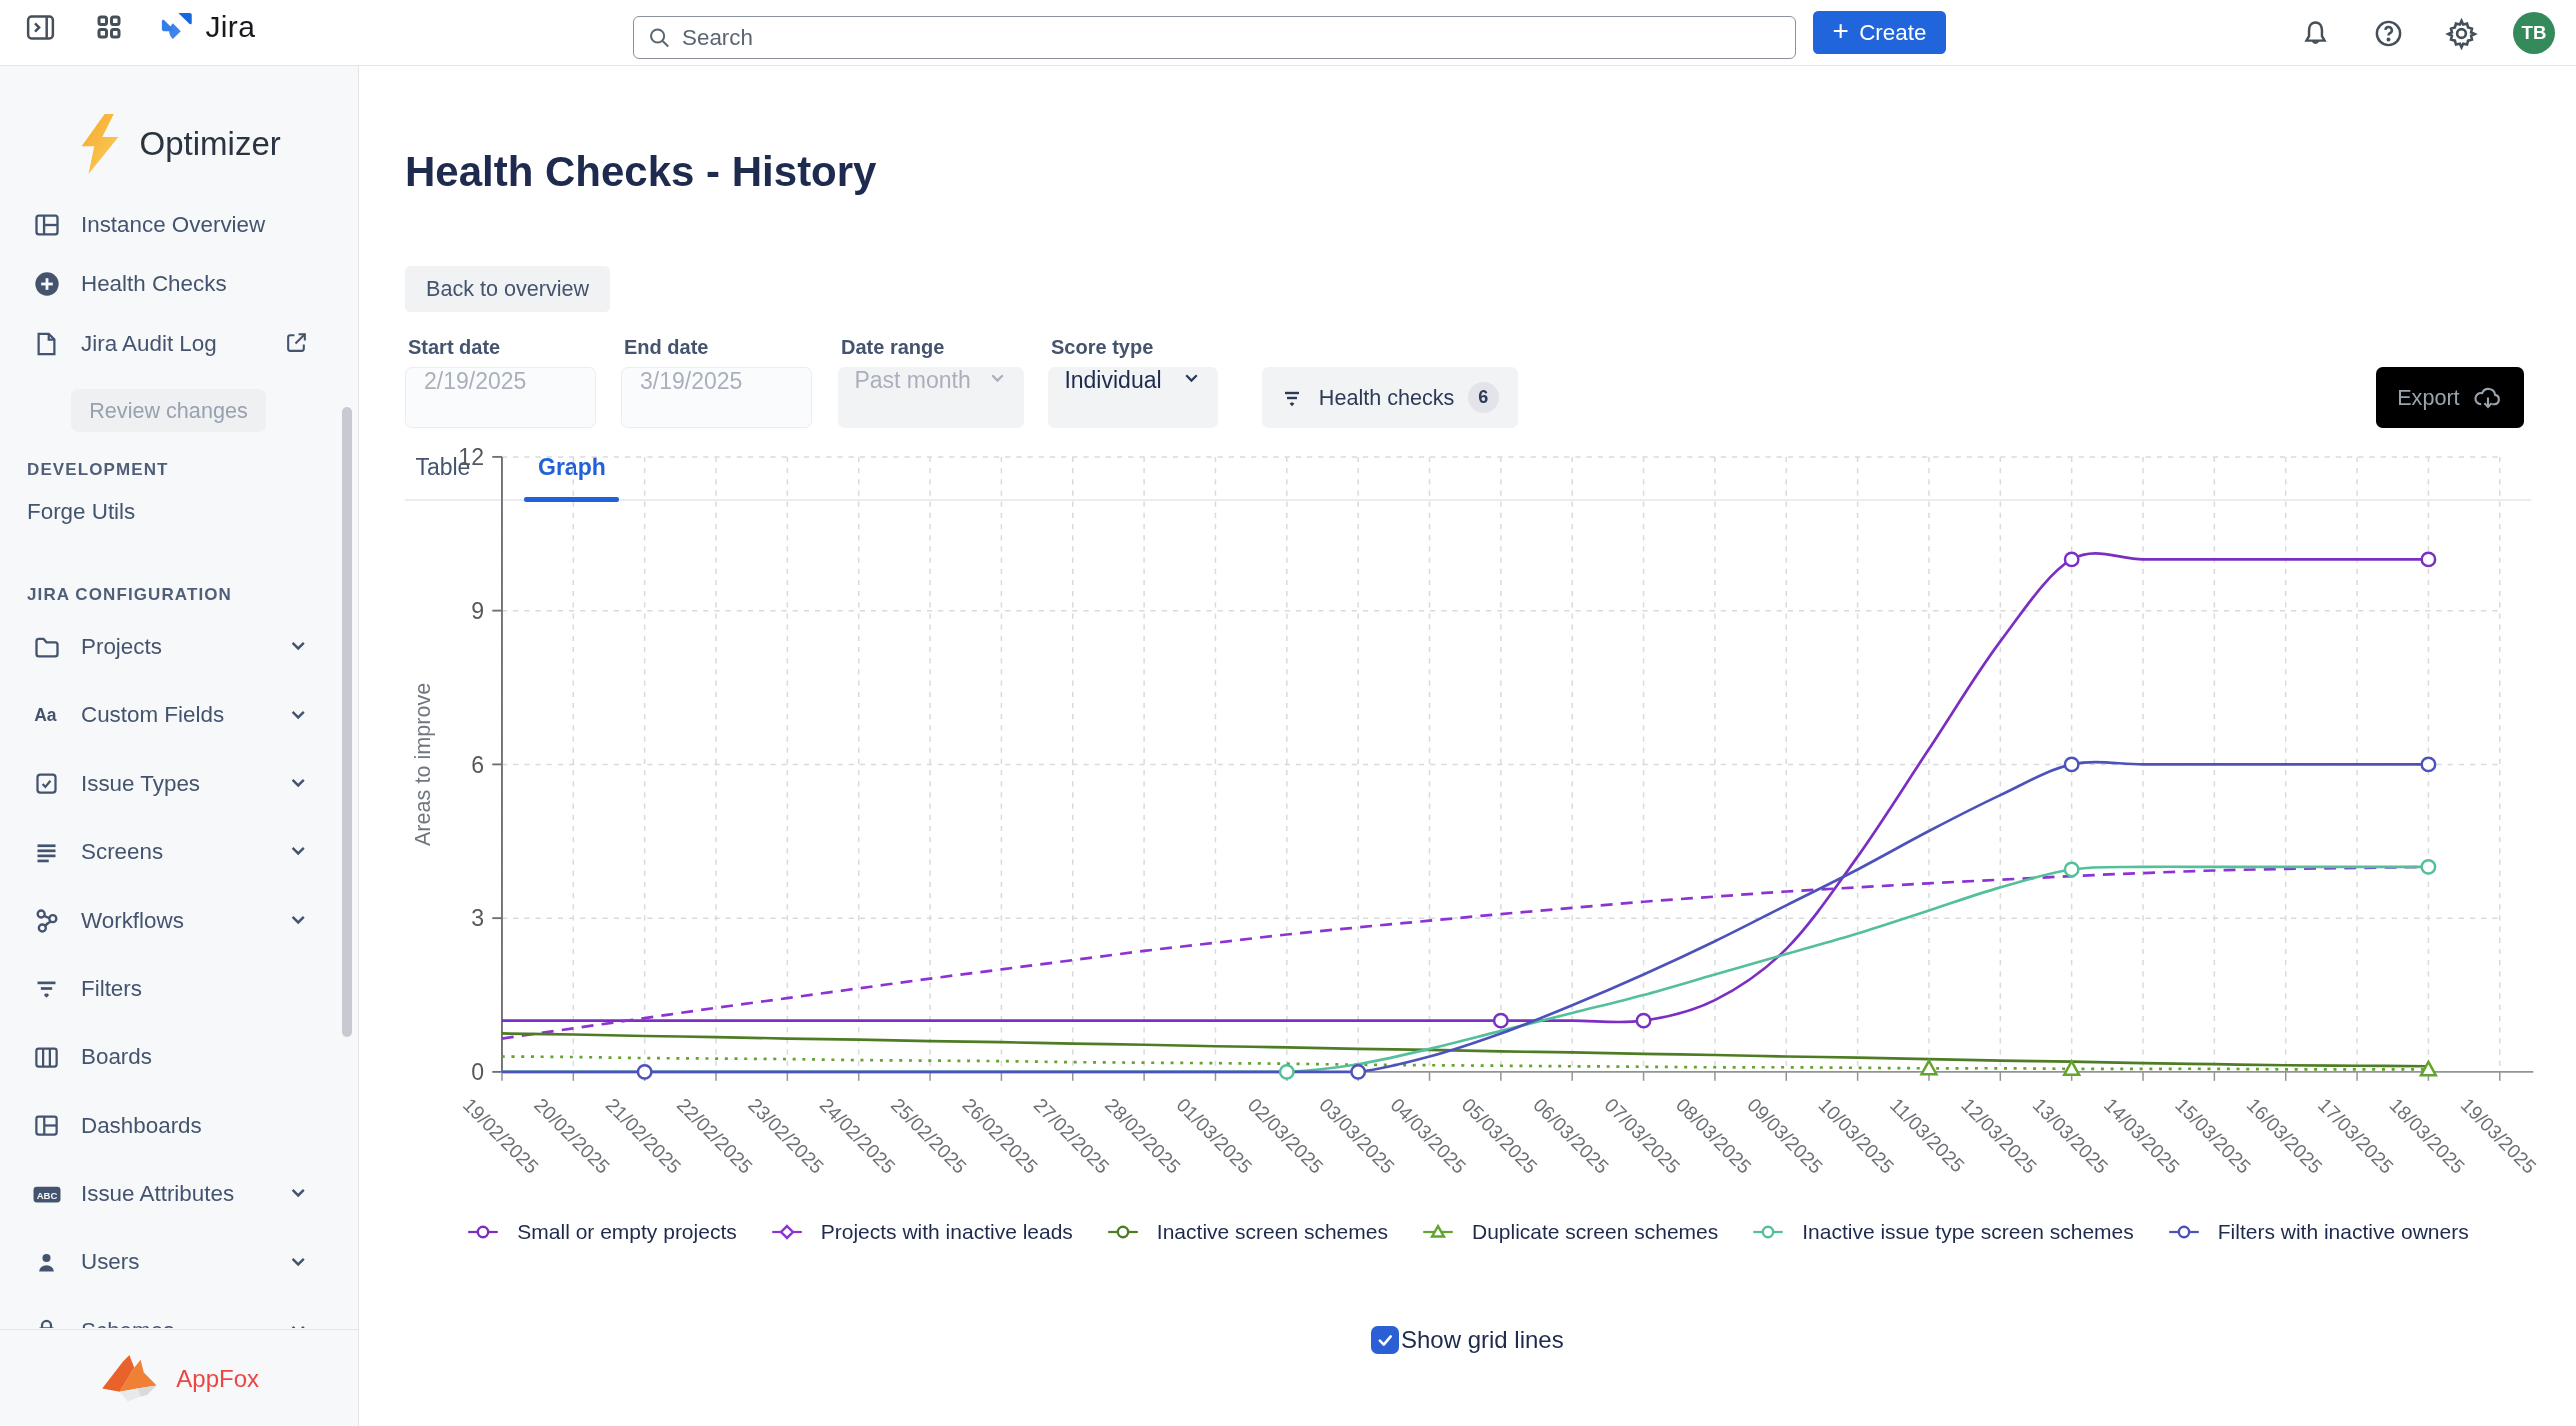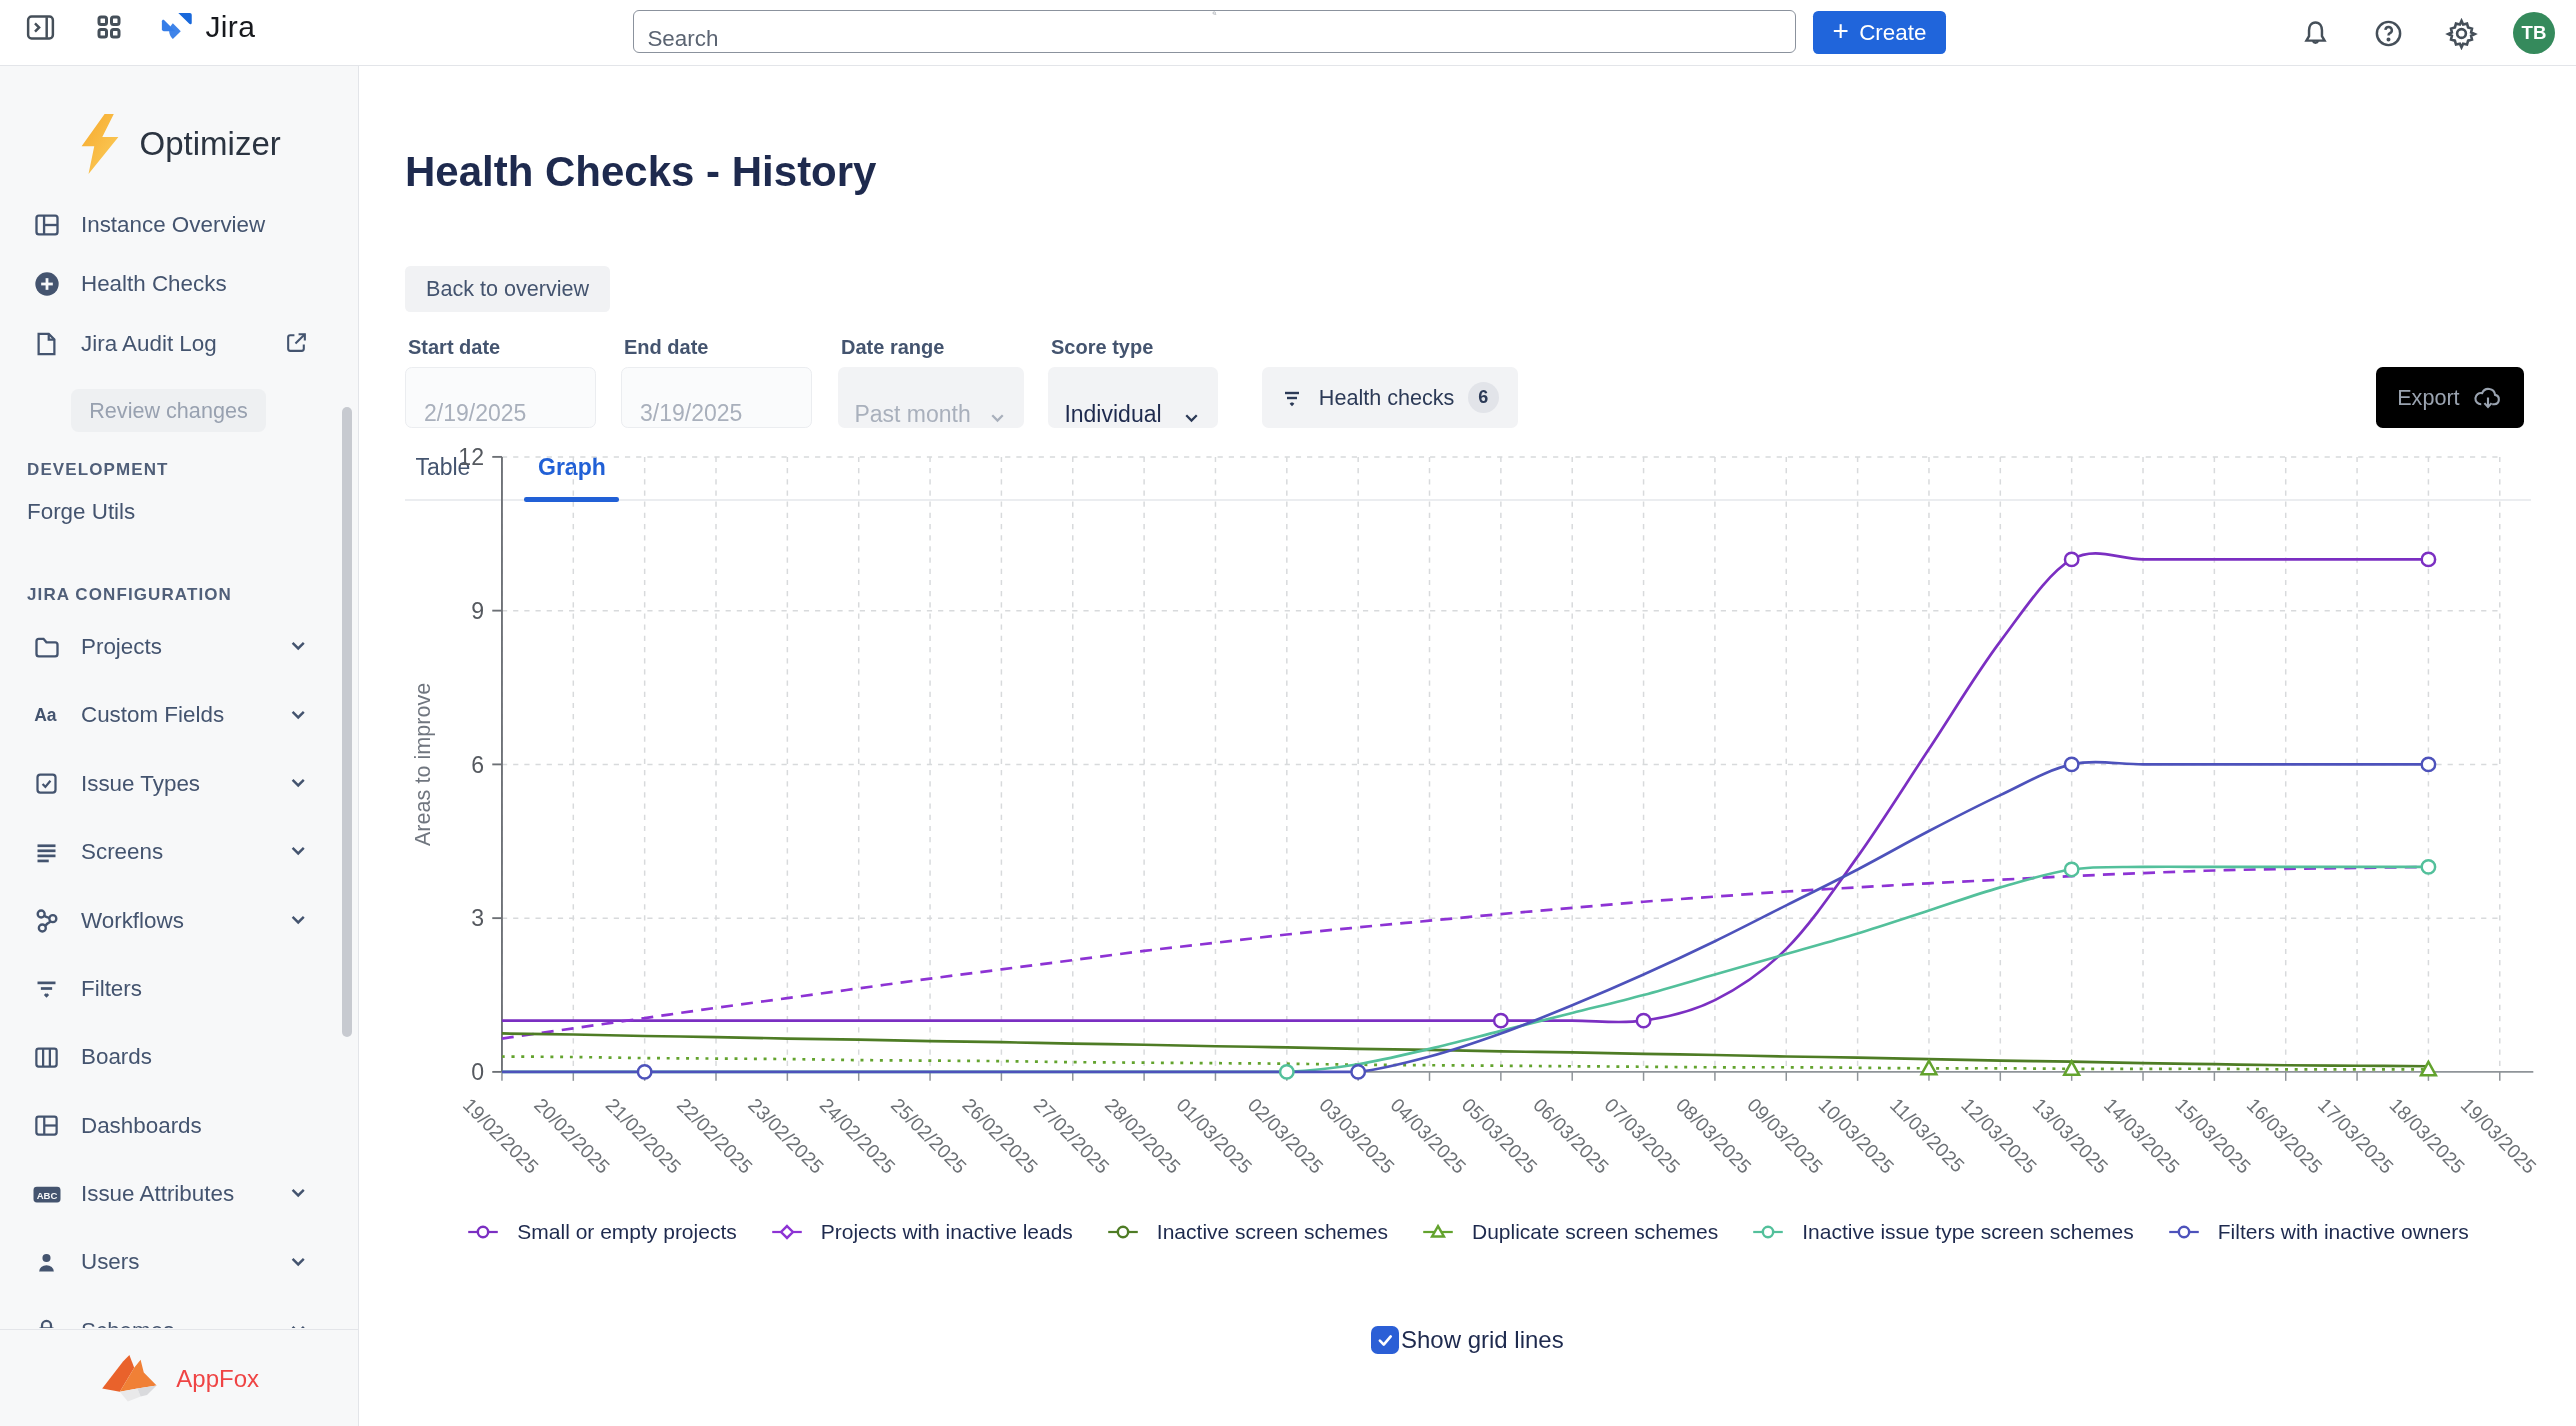--- a/index.html
+++ b/index.html
@@ -7,22 +7,22 @@
     font-family:"Liberation Sans", sans-serif; }
   .canvas { position:relative; width:2576px; height:1427px; }
 
   
   .topbar { position:absolute; left:0; top:0; width:2576px; height:66px; background:#fff;
     border-bottom:1.5px solid #e3e5e9; z-index:30; }
   .tb-left { position:absolute; left:19.4px; top:0; height:54px; display:flex; align-items:center; gap:27px; }
   .icon-btn { width:42px; height:42px; display:flex; align-items:center; justify-content:center; border-radius:6px; }
   .jira-logo { display:flex; align-items:center; gap:9px; }
   .jira-name { font-size:30px; color:#17191d; font-weight:500; letter-spacing:0.4px; }
-  .searchbox { position:absolute; left:633px; top:10px; width:1163px; height:43px; border:1.5px solid #8b929d;
-    border-radius:6px; display:flex; align-items:center; padding:0 13.4px; gap:10.4px; background:#fff;flex-direction:column; }
+  .searchbox { position:absolute; left:633px; top:16px; width:1163px; height:43px; border:1.5px solid #8b929d;
+    border-radius:6px; display:flex; align-items:center; padding:0 13.4px; gap:10.4px; background:#fff; }
   .searchbox input { border:none; outline:none; font-size:22.4px; color:#323b49; width:100%;
     font-family:"Liberation Sans", sans-serif; background:transparent; }
   .searchbox input::placeholder { color:#5b6472; }
   .create-btn { position:absolute; left:1813px; top:11.2px; height:43px; padding:0 19.4px; background:#2065db;
     border-radius:5.2px; color:#fff; display:flex; align-items:center; gap:10.4px; font-size:22.4px; font-weight:500; border:none; }
   .create-plus { font-size:28px; font-weight:400; line-height:1; margin-top:-3px; }
   .tb-right { position:absolute; right:21px; top:0; height:66px; display:flex; align-items:center; gap:31px; }
   .avatar { width:42px; height:42px; border-radius:50%; background:#358a5c; color:#fff; display:flex;
     align-items:center; justify-content:center; font-size:18.6px; font-weight:600; }
 
@@ -48,21 +48,21 @@
     background:#f7f8f9; display:flex; align-items:center; justify-content:center; gap:13.4px; }
   .appfox-name { font-size:24px; color:#ef4444; font-weight:500; }
 
   
   .main { position:absolute; left:359px; top:66px; width:2217px; height:1361px; background:#fff; }
   .page-title { position:absolute; left:46px; top:82px; font-size:42px; font-weight:700; color:#1e2a4e; }
   .back-btn { position:absolute; left:46px; top:200px; height:46px; padding:0 21px; background:#f1f2f4;
     border:none; border-radius:5.2px; font-size:21.6px; color:#44546f; font-weight:500; font-family:"Liberation Sans", sans-serif; }
 
   .filter-label { position:absolute; top:270px; font-size:20px; font-weight:600; color:#44546f; }
-  .filter-box { position:absolute; top:301px; height:61px; border-radius:6.7px; display:flex; align-items:flex-end; }
+  .filter-box { position:absolute; top:301px; height:61px; border-radius:6.7px; display:flex; align-items:flex-start; }
   .date-input { background:#fafbfc; border:1.5px solid #ebedf0; padding:0 18px; width:191px; }
   .date-input .val { font-size:23px; color:#a9b0bc; }
   .select-box { background:#f2f3f5; padding:0 16.4px; justify-content:space-between; }
   .select-box .val { font-size:23px; }
   .muted { color:#a9b0bc; } .strong-val { color:#1e2a4e; font-weight:500; }
   .hc-btn { position:absolute; left:903px; top:301px; height:61px; background:#f2f3f5; border-radius:6.7px;
     display:flex; align-items:center; gap:13.4px; padding:0 19.4px; border:none; }
   .hc-btn .hc-label { font-size:21.6px; color:#2c3a57; font-weight:500; }
   .hc-badge { width:31px; height:31px; border-radius:50%; background:#e2e4e9; display:flex; align-items:center;
     justify-content:center; font-size:18px; color:#2c3a57; font-weight:600; }

